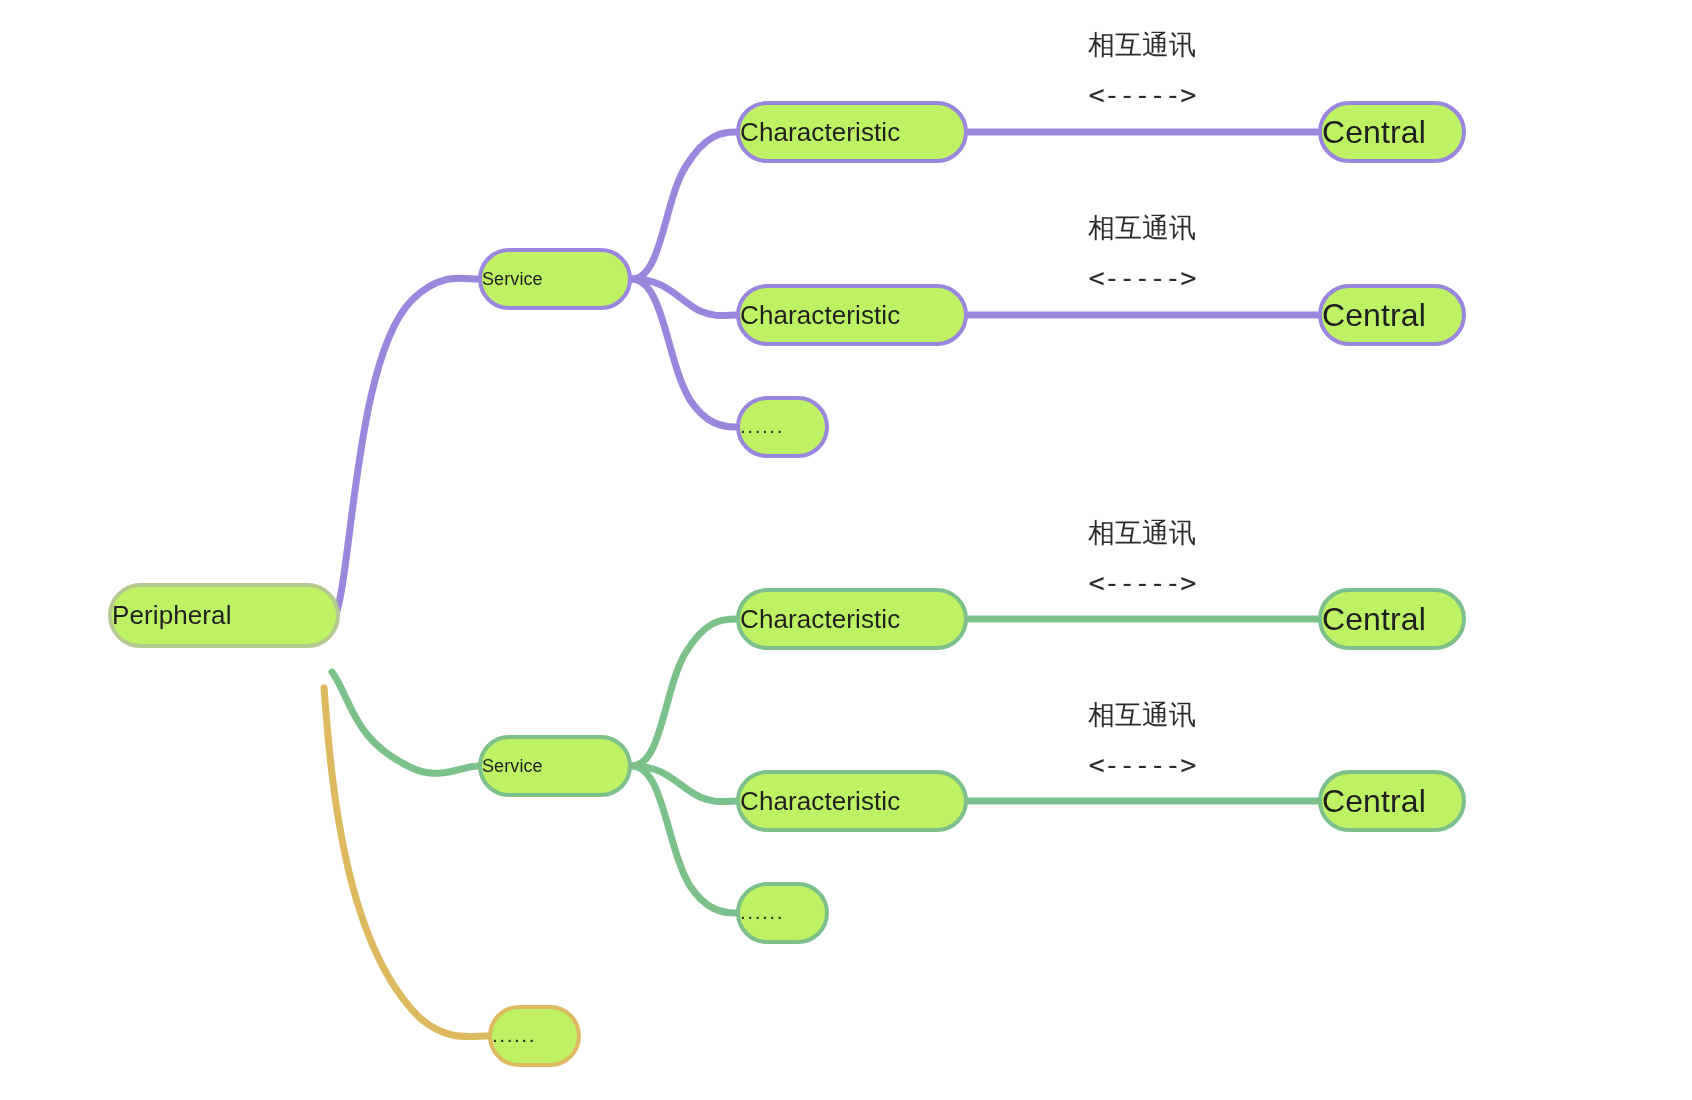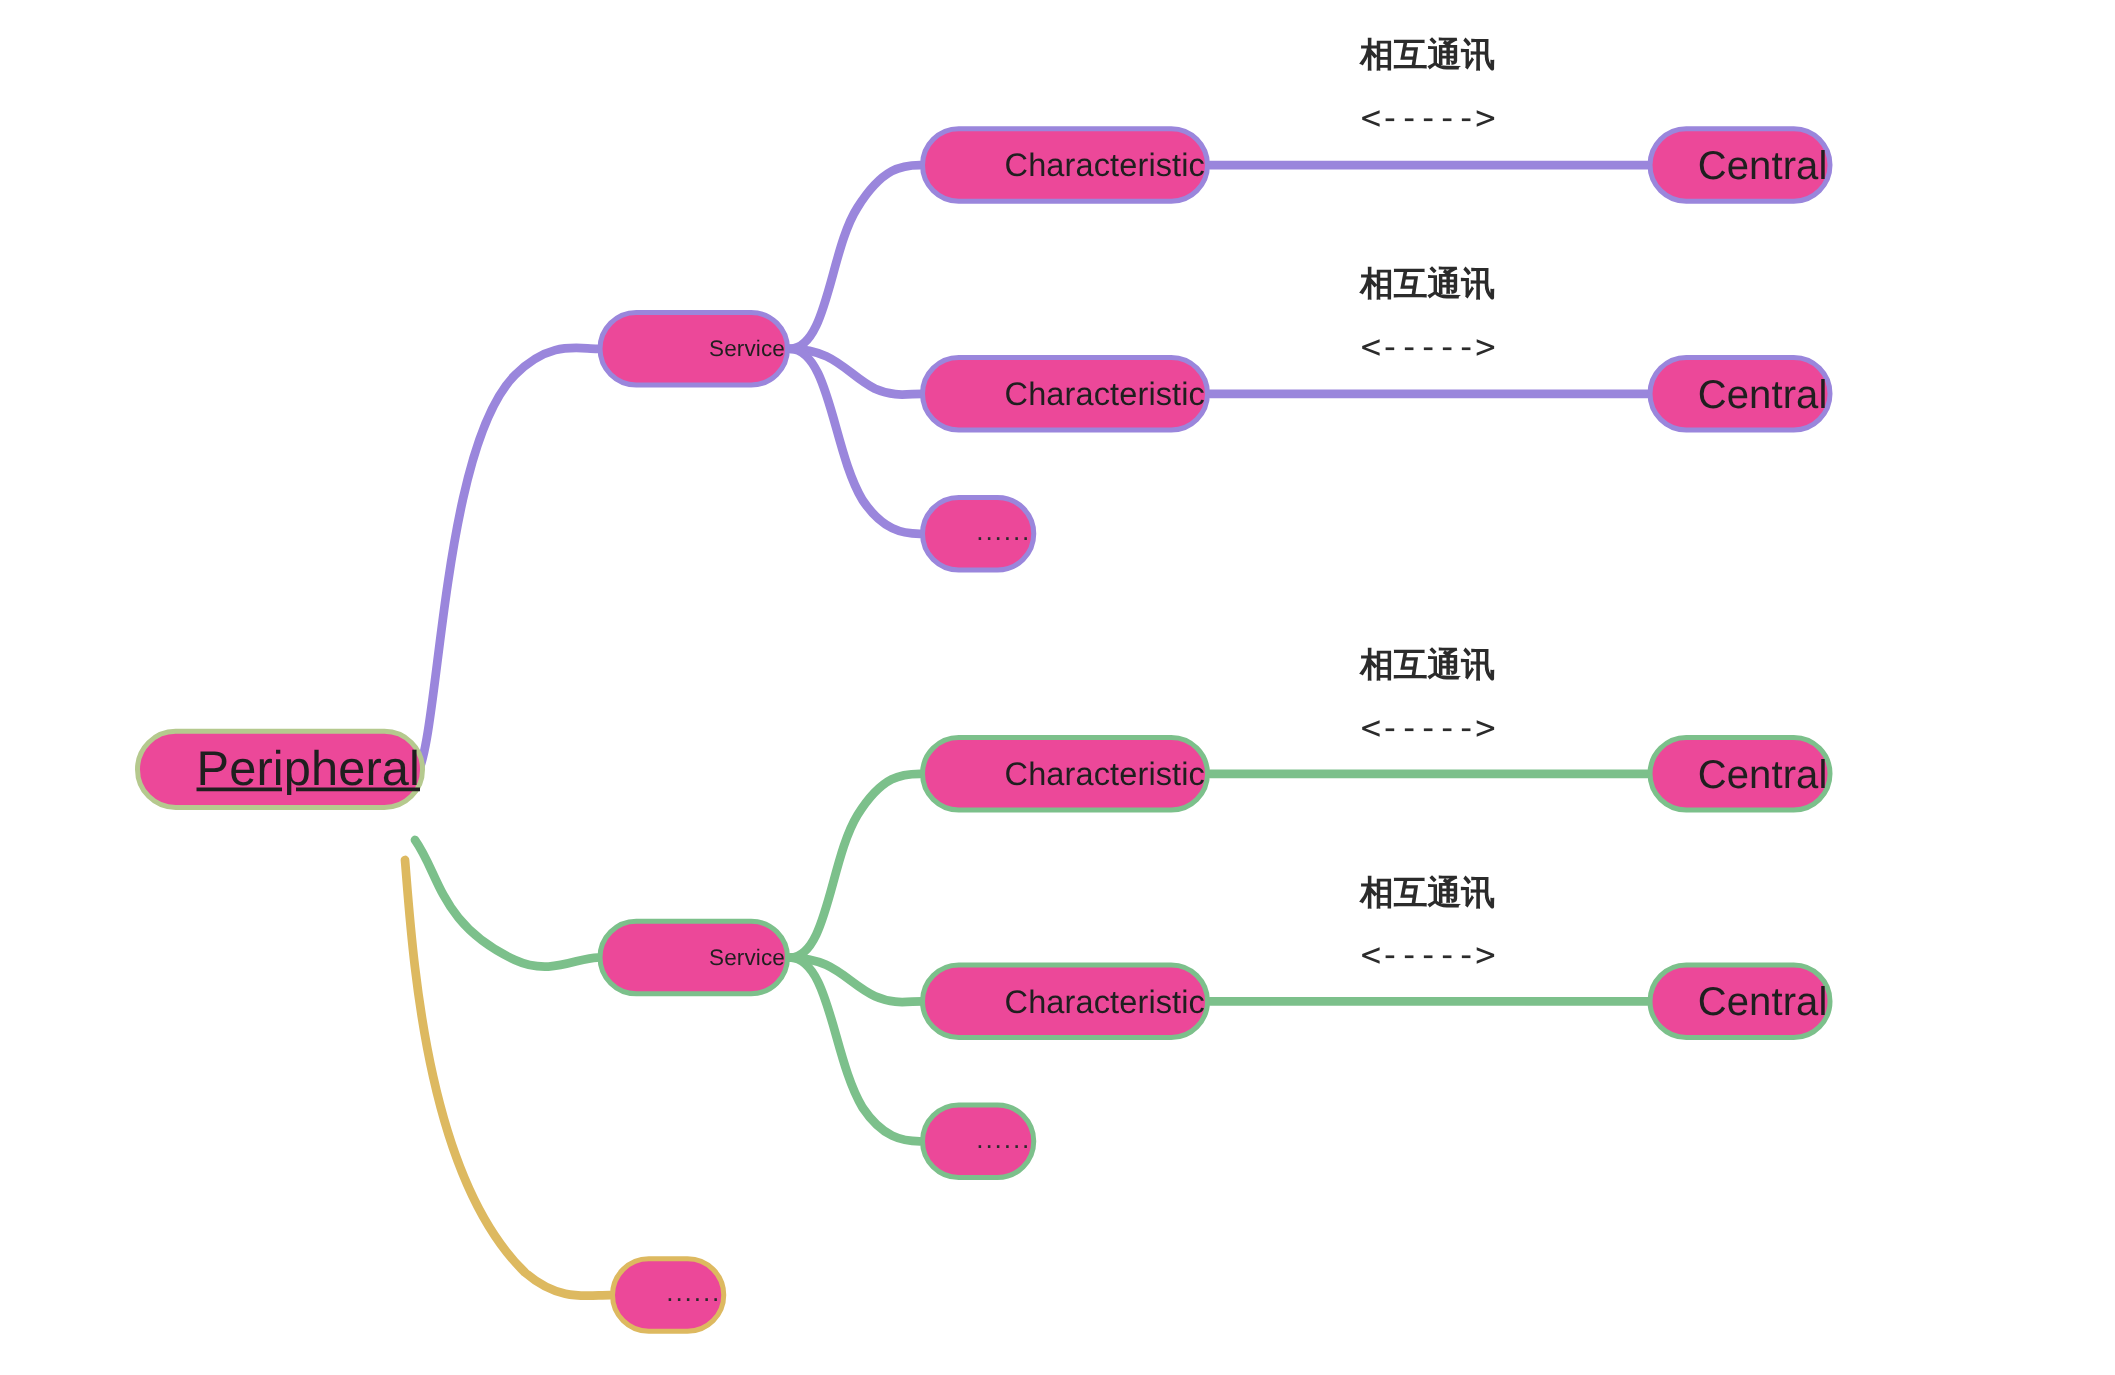--- a/index.html
+++ b/index.html
@@ -20,34 +20,33 @@
   #edges {
     position: absolute;
     left: 0;
     top: 0;
     width: 1692px;
     height: 1100px;
   }
   .node {
     position: absolute;
     box-sizing: border-box;
-    background: #ec4899;
+    background: #bef264;
     border-style: solid;
     border-width: 4px;
     display: flex;
     align-items: center;
-    justify-content: flex-end;
+    justify-content: flex-start;
     color: #1f1f1f;
     white-space: nowrap;
     letter-spacing: 0.1px;
   }
   .node.root {
     border-width: 4px;
-    font-size: 39px;
-    text-decoration: underline;
+    font-size: 26px;
   }
   .node.lvl2 { font-size: 18px; }
   .node.lvl3 { font-size: 26px; }
   .node.lvl4 { font-size: 32px; }
   .node.dots {
     font-size: 21px;
     color: #2b2b2b;
     letter-spacing: 1.5px;
     padding-bottom: 2px;
   }
@@ -55,21 +54,20 @@
     position: absolute;
     color: #2b2b2b;
     white-space: nowrap;
     text-align: center;
   }
   .edge-label .cn {
     font-size: 27px;
     line-height: 34px;
     display: block;
     font-family: "DejaVu Sans", "Liberation Sans", sans-serif;
-    font-weight: bold;
   }
   .edge-label .arrow {
     font-size: 27px;
     line-height: 34px;
     display: block;
     margin-top: 16px;
     font-family: "DejaVu Sans Mono", "Liberation Mono", monospace;
     letter-spacing: -1px;
   }
 </style>

